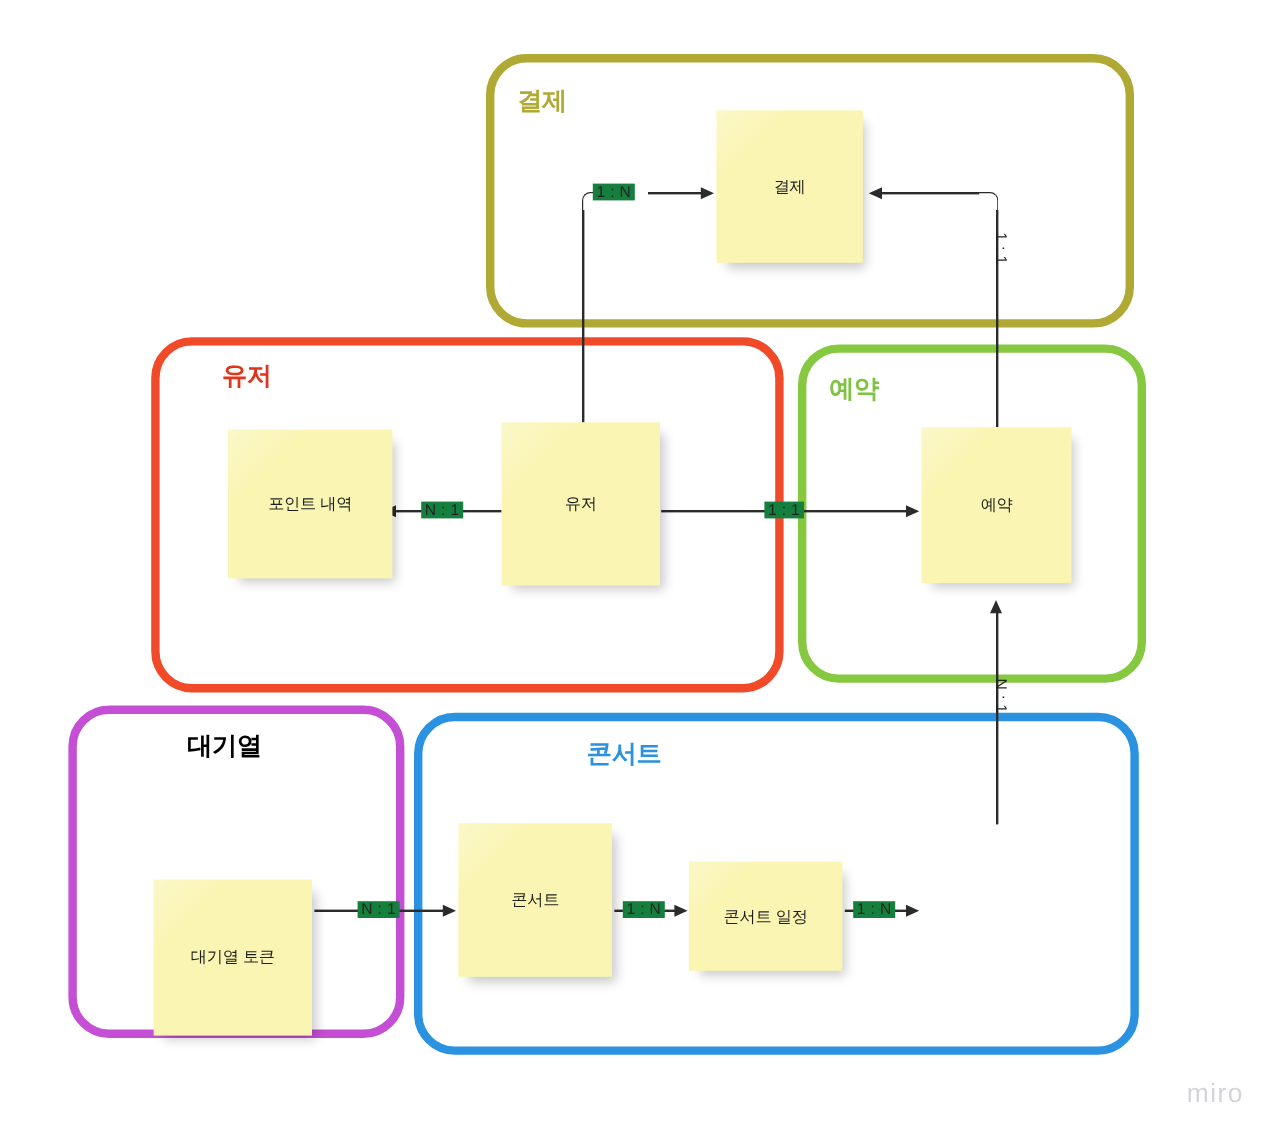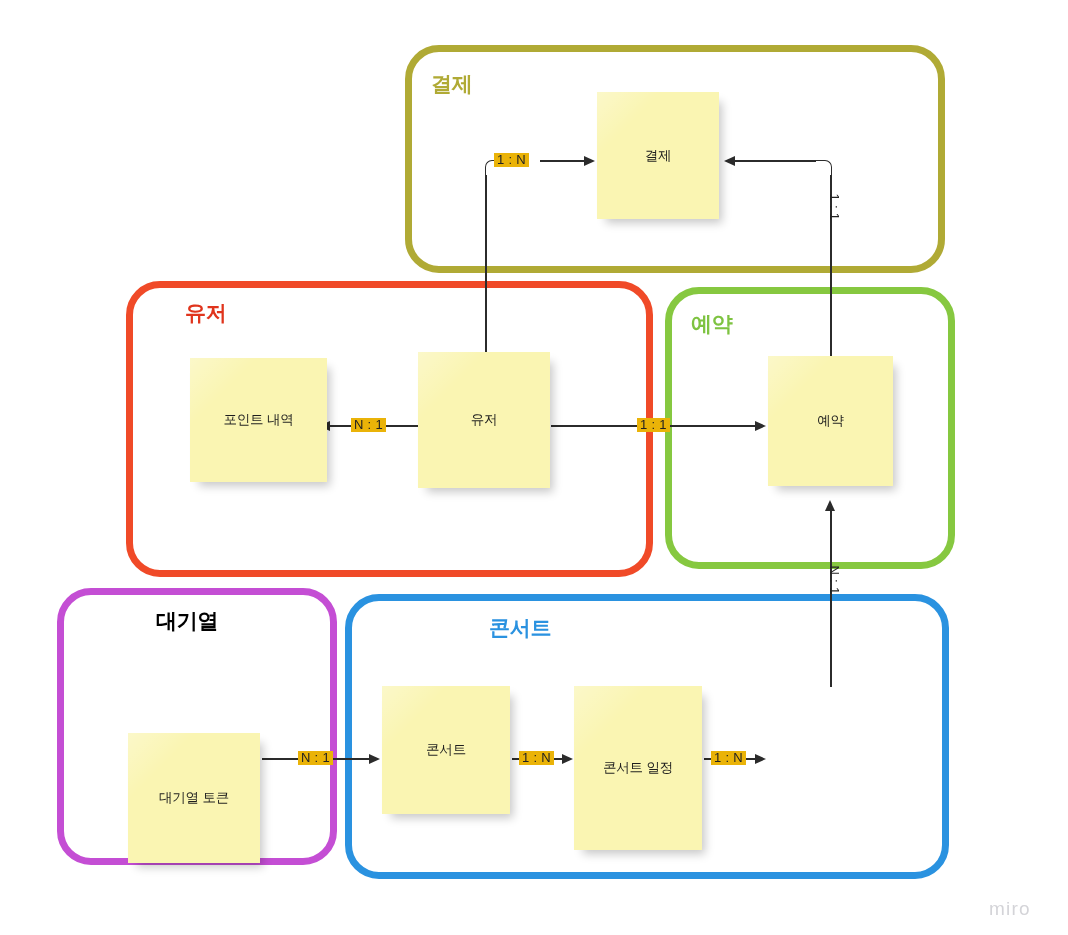--- a/index.html
+++ b/index.html
@@ -86,36 +86,36 @@
   .arrow.up {
     border-left: 5.5px solid transparent;
     border-right: 5.5px solid transparent;
     border-bottom: 11px solid #2b2b2b;
   }
 
   .card-label {
     position: absolute;
     font-size: 13px;
     color: #222222;
-    background: #eab308;
+    background: #15803d;
     white-space: nowrap;
     letter-spacing: 0.3px;
     padding: 0 3px;
     line-height: 14px;
   }
   .card-label.vert {
     transform-origin: center center;
     transform: rotate(90deg);
     background: transparent;
   }
 
   .watermark {
     position: absolute;
     color: #d4d4d8;
-    font-size: 19px;
+    font-size: 22px;
     letter-spacing: 1.2px;
     font-weight: 400;
   }
 </style>
 </head>
 <body>
 
 <div id="board">
 
   <div class="group" style="left:405px; top:45px; width:540px; height:228px; border-color:#b0aa35;"></div>
@@ -183,20 +183,20 @@
   </div>
 
   <div class="note" style="left:128px; top:693px; width:132px; height:130px;margin-top:40px;">
     <span>대기열 토큰</span>
   </div>
 
   <div class="note" style="left:382px; top:686px; width:128px; height:128px;">
     <span>콘서트</span>
   </div>
 
-  <div class="note" style="left:574px; top:686px; width:128px; height:164px;">
+  <div class="note" style="left:574px; top:718px; width:128px; height:91px;">
     <span>콘서트 일정</span>
   </div>
 
 
   <div class="watermark" style="left:989px; top:898px;">miro</div>
 
 </div>
 
 </body></html>

